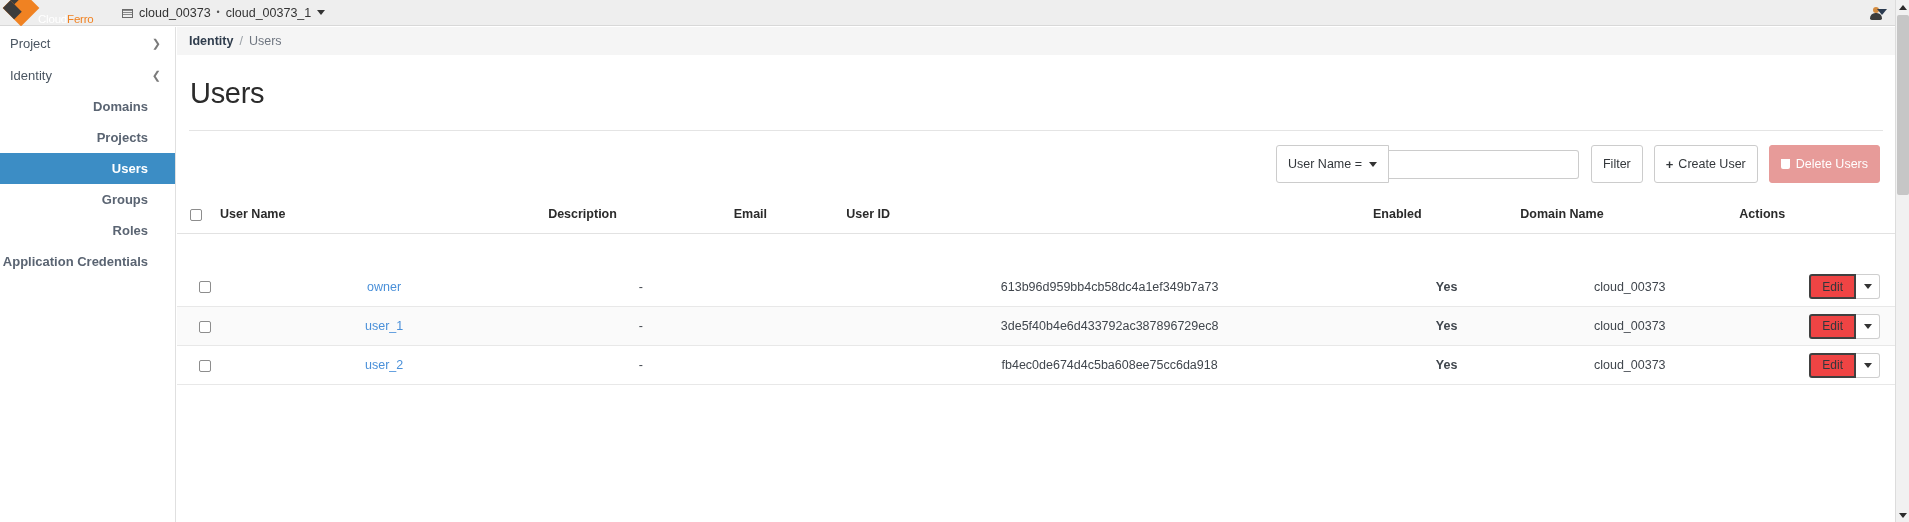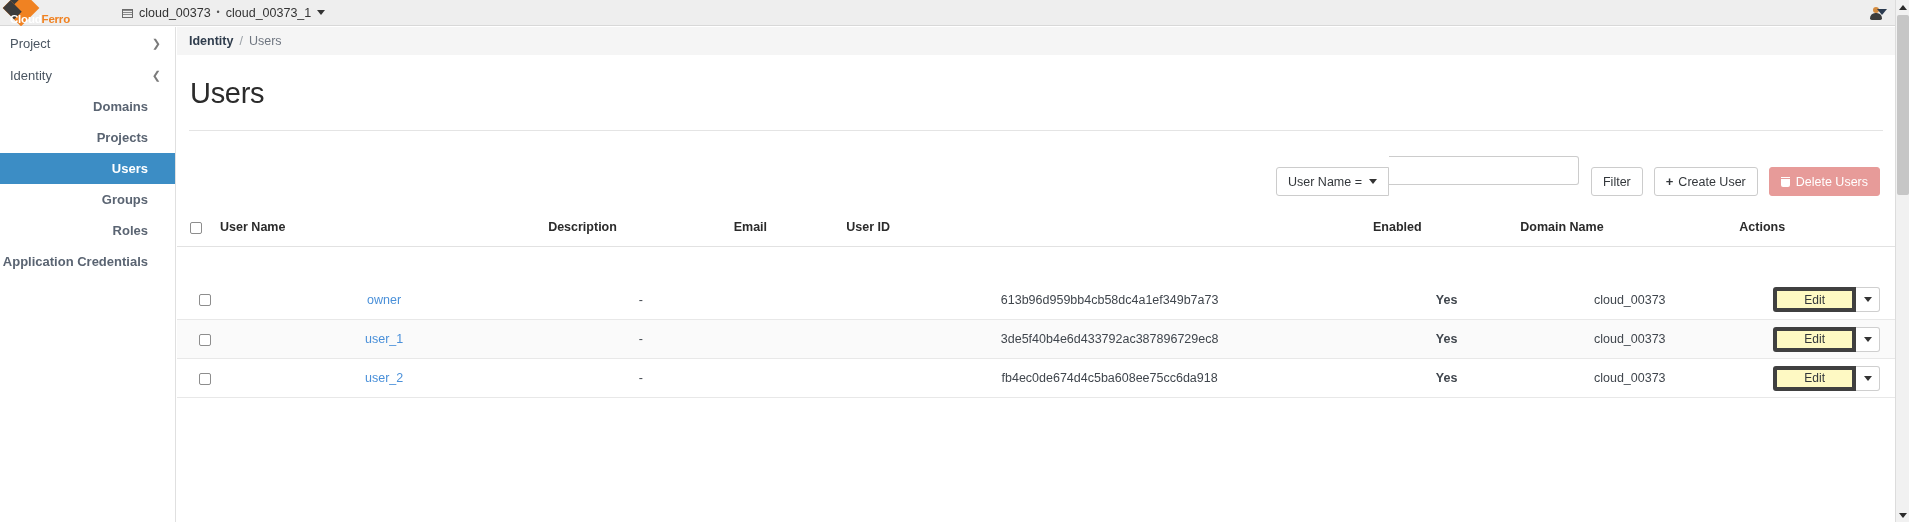--- a/index.html
+++ b/index.html
@@ -41,22 +41,22 @@
     background: #3c3c3c;
     clip-path: polygon(0 58%, 62% 58%, 62% 100%, 0 100%);
   }
   .logo-mark .d-dark2 {
     position: absolute; left: 0; top: 0;
     width: 26px; height: 26px;
     background: #3c3c3c;
     clip-path: polygon(0 25%, 22% 25%, 22% 58%, 0 58%);
   }
   .logo-text {
-    position: absolute; left: 10px; bottom: 1px;
-    font-size: 11.5px; font-weight: bold;
+    position: absolute; left: 38px; bottom: 1px;
+    font-size: 11.5px; font-weight: normal;
     letter-spacing: -0.2px;
     white-space: nowrap;
     z-index: 4;
   }
   .logo-text .lt-cloud { color: #ffffff; }
   .logo-text .lt-ferro { color: #f08222; }
 
   #ctx-switcher {
     margin-left: 12px;
     display: flex; align-items: center;
@@ -214,31 +214,30 @@
     border-top: 1px solid #e4e4e4;
   }
 
   #toolbar {
     display: flex; align-items: center;
     justify-content: flex-end;
     gap: 0;
     padding: 14px 15px 0 0;
   }
   .btn {
-    height: 29px;
+    height: 38px;
     display: inline-flex; align-items: center;
     padding: 0 11px;
     font-size: 12.5px;
     border: 1px solid #cccccc;
     background: #ffffff;
     color: #33373b;
     border-radius: 3px;
     cursor: pointer;
     white-space: nowrap;
-    margin-top: 22px;
   }
   #filter-select {
     border-radius: 3px 0 0 3px;
     gap: 7px;
   }
   #filter-select .caret-sm {
     width: 0; height: 0;
     border-left: 4px solid transparent;
     border-right: 4px solid transparent;
     border-top: 5px solid #333;
@@ -329,24 +328,24 @@
     vertical-align: middle;
   }
   .user-link { color: #4a90d9; cursor: pointer; }
   .actions-cell { padding-right: 15px !important; }
   .action-group {
     display: flex; justify-content: flex-end;
   }
   .act-edit {
     height: 25px;
     display: inline-flex; align-items: center;
-    padding: 0 27px;
-    border: 4px solid #404040;
+    padding: 0 11px;
+    border: 2px solid #404040;
     border-radius: 3px 0 0 3px;
-    background: #fef9c3;
+    background: #ef4444;
     font-size: 12px;
     color: #33373b;
     cursor: pointer;
   }
   .act-more {
     height: 25px; width: 24px;
     display: inline-flex; align-items: center; justify-content: center;
     border: 1px solid #cfcfcf;
     border-left: none;
     border-radius: 0 3px 3px 0;

